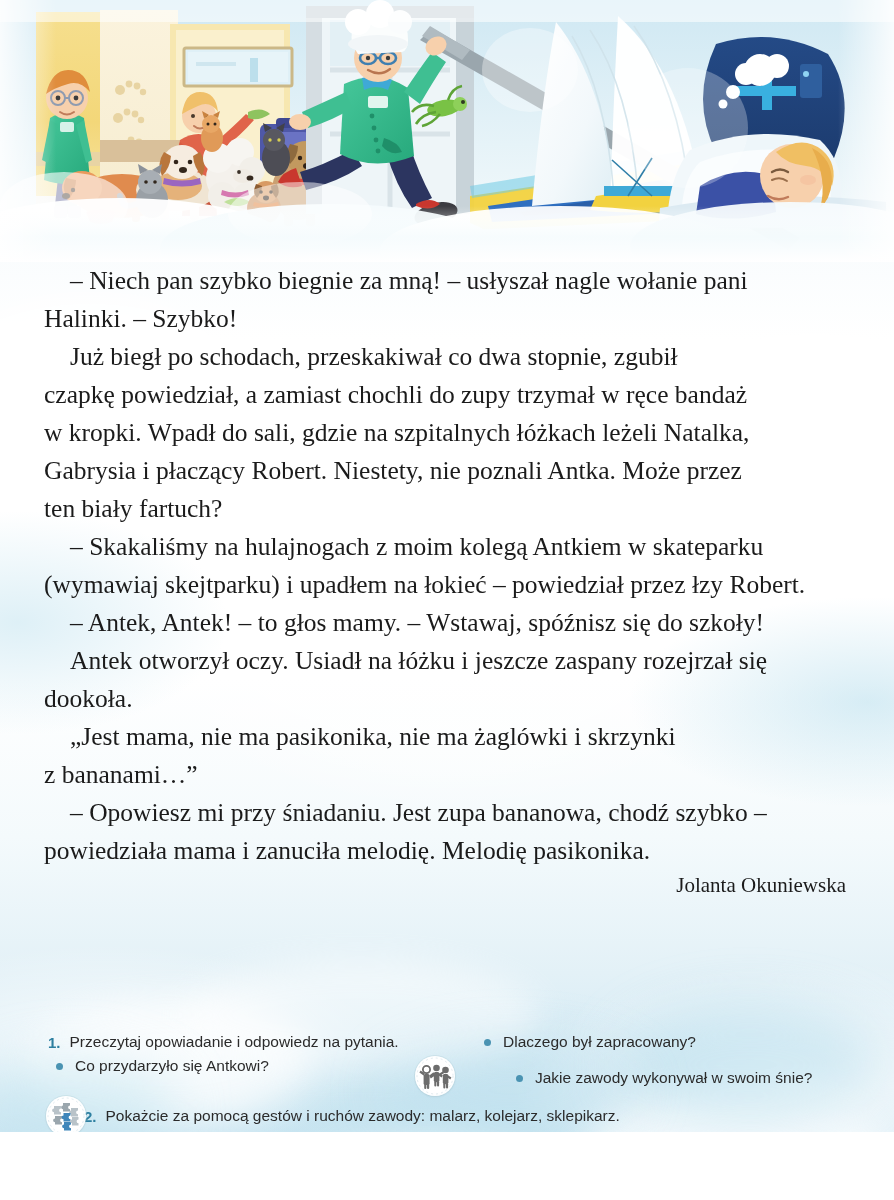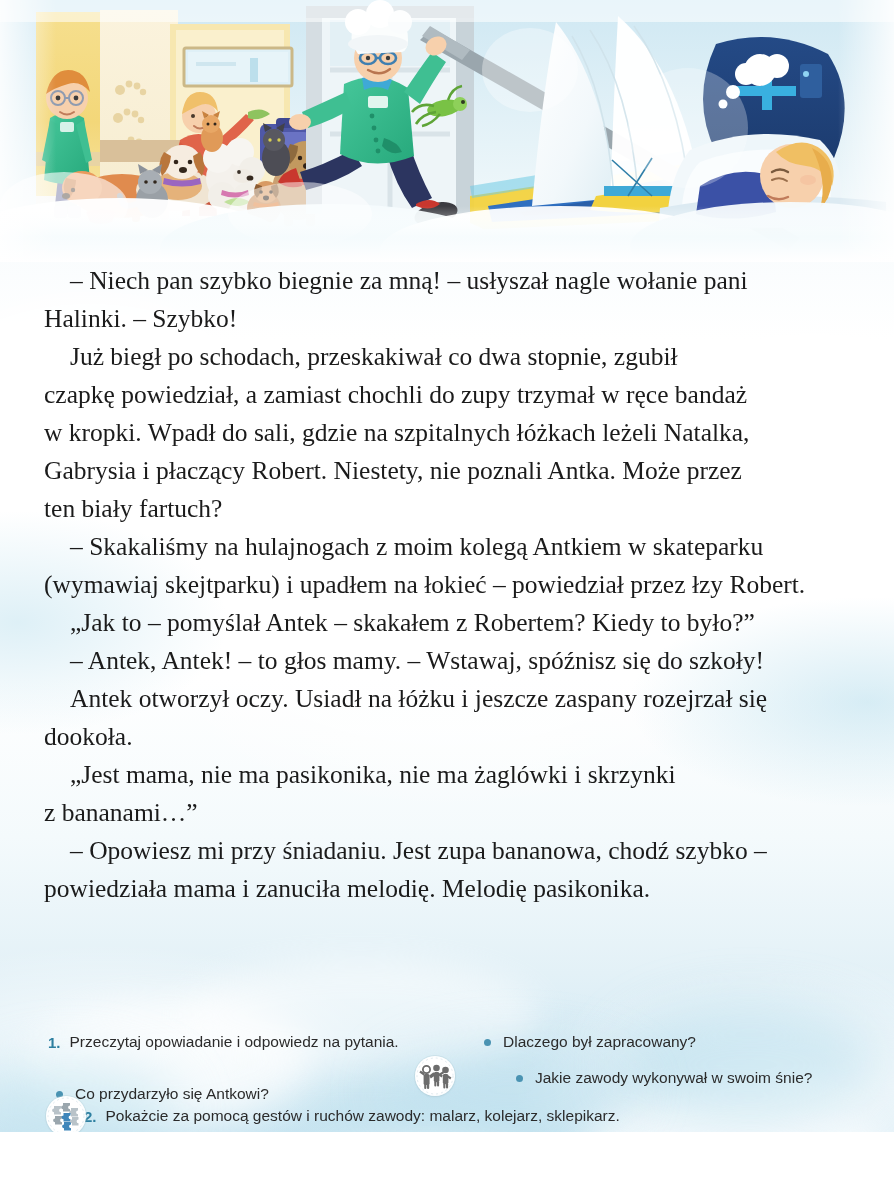--- a/index.html
+++ b/index.html
@@ -144,21 +144,21 @@
     width: 7px;
     height: 7px;
     border-radius: 50%;
     background: #4a93b2;
     margin-right: 12px;
     flex: none;
   }
 
   
   .r-1a { left: 4px;   top: 8px;  }
-  .r-1b { left: 12px;  top: 60px; justify-content: center; }
+  .r-1b { left: 12px;  top: 32px; justify-content: center; }
   .r-2a { left: 440px; top: 8px;  }
   .r-2b { left: 472px; top: 44px; align-items: center; }
   .r-3  { left: 40px;  top: 82px; }
 
   
   .act-icon {
     position: absolute;
     width: 40px;
     height: 40px;
     border-radius: 50%;
@@ -554,28 +554,28 @@
   <div class="story">
     <p>– Niech pan szybko biegnie za mną! – usłyszał nagle wołanie pani
 Halinki. – Szybko!</p>
     <p>Już biegł po schodach, przeskakiwał co dwa stopnie, zgubił
 czapkę powiedział, a zamiast chochli do zupy trzymał w ręce bandaż
 w kropki. Wpadł do sali, gdzie na szpitalnych łóżkach leżeli Natalka,
 Gabrysia i płaczący Robert. Niestety, nie poznali Antka. Może przez
 ten biały fartuch?</p>
     <p>– Skakaliśmy na hulajnogach z moim kolegą Antkiem w skateparku
 (wymawiaj skejtparku) i upadłem na łokieć – powiedział przez łzy Robert.</p>
-    <p>„Jak to – pomyślał Antek – skakałem z Robertem? Kiedy to było?”</p>
     <p>– Antek, Antek! – to głos mamy. – Wstawaj, spóźnisz się do szkoły!</p>
     <p>Antek otworzył oczy. Usiadł na łóżku i jeszcze zaspany rozejrzał się
 dookoła.</p>
     <p>„Jest mama, nie ma pasikonika, nie ma żaglówki i skrzynki
 z bananami…”</p>
     <p>– Opowiesz mi przy śniadaniu. Jest zupa bananowa, chodź szybko –
 powiedziała mama i zanuciła melodię. Melodię pasikonika.</p>
+    <p class="byline noindent">Jolanta Okuniewska</p>
   </div>
 
   <div class="exercises">
 
     <div class="ex-row r-1a">
       <span class="ex-num">1.</span>
       <span class="ex-text">Przeczytaj opowiadanie i odpowiedz na pytania.</span>
     </div>
 
     <div class="ex-row r-1b">

